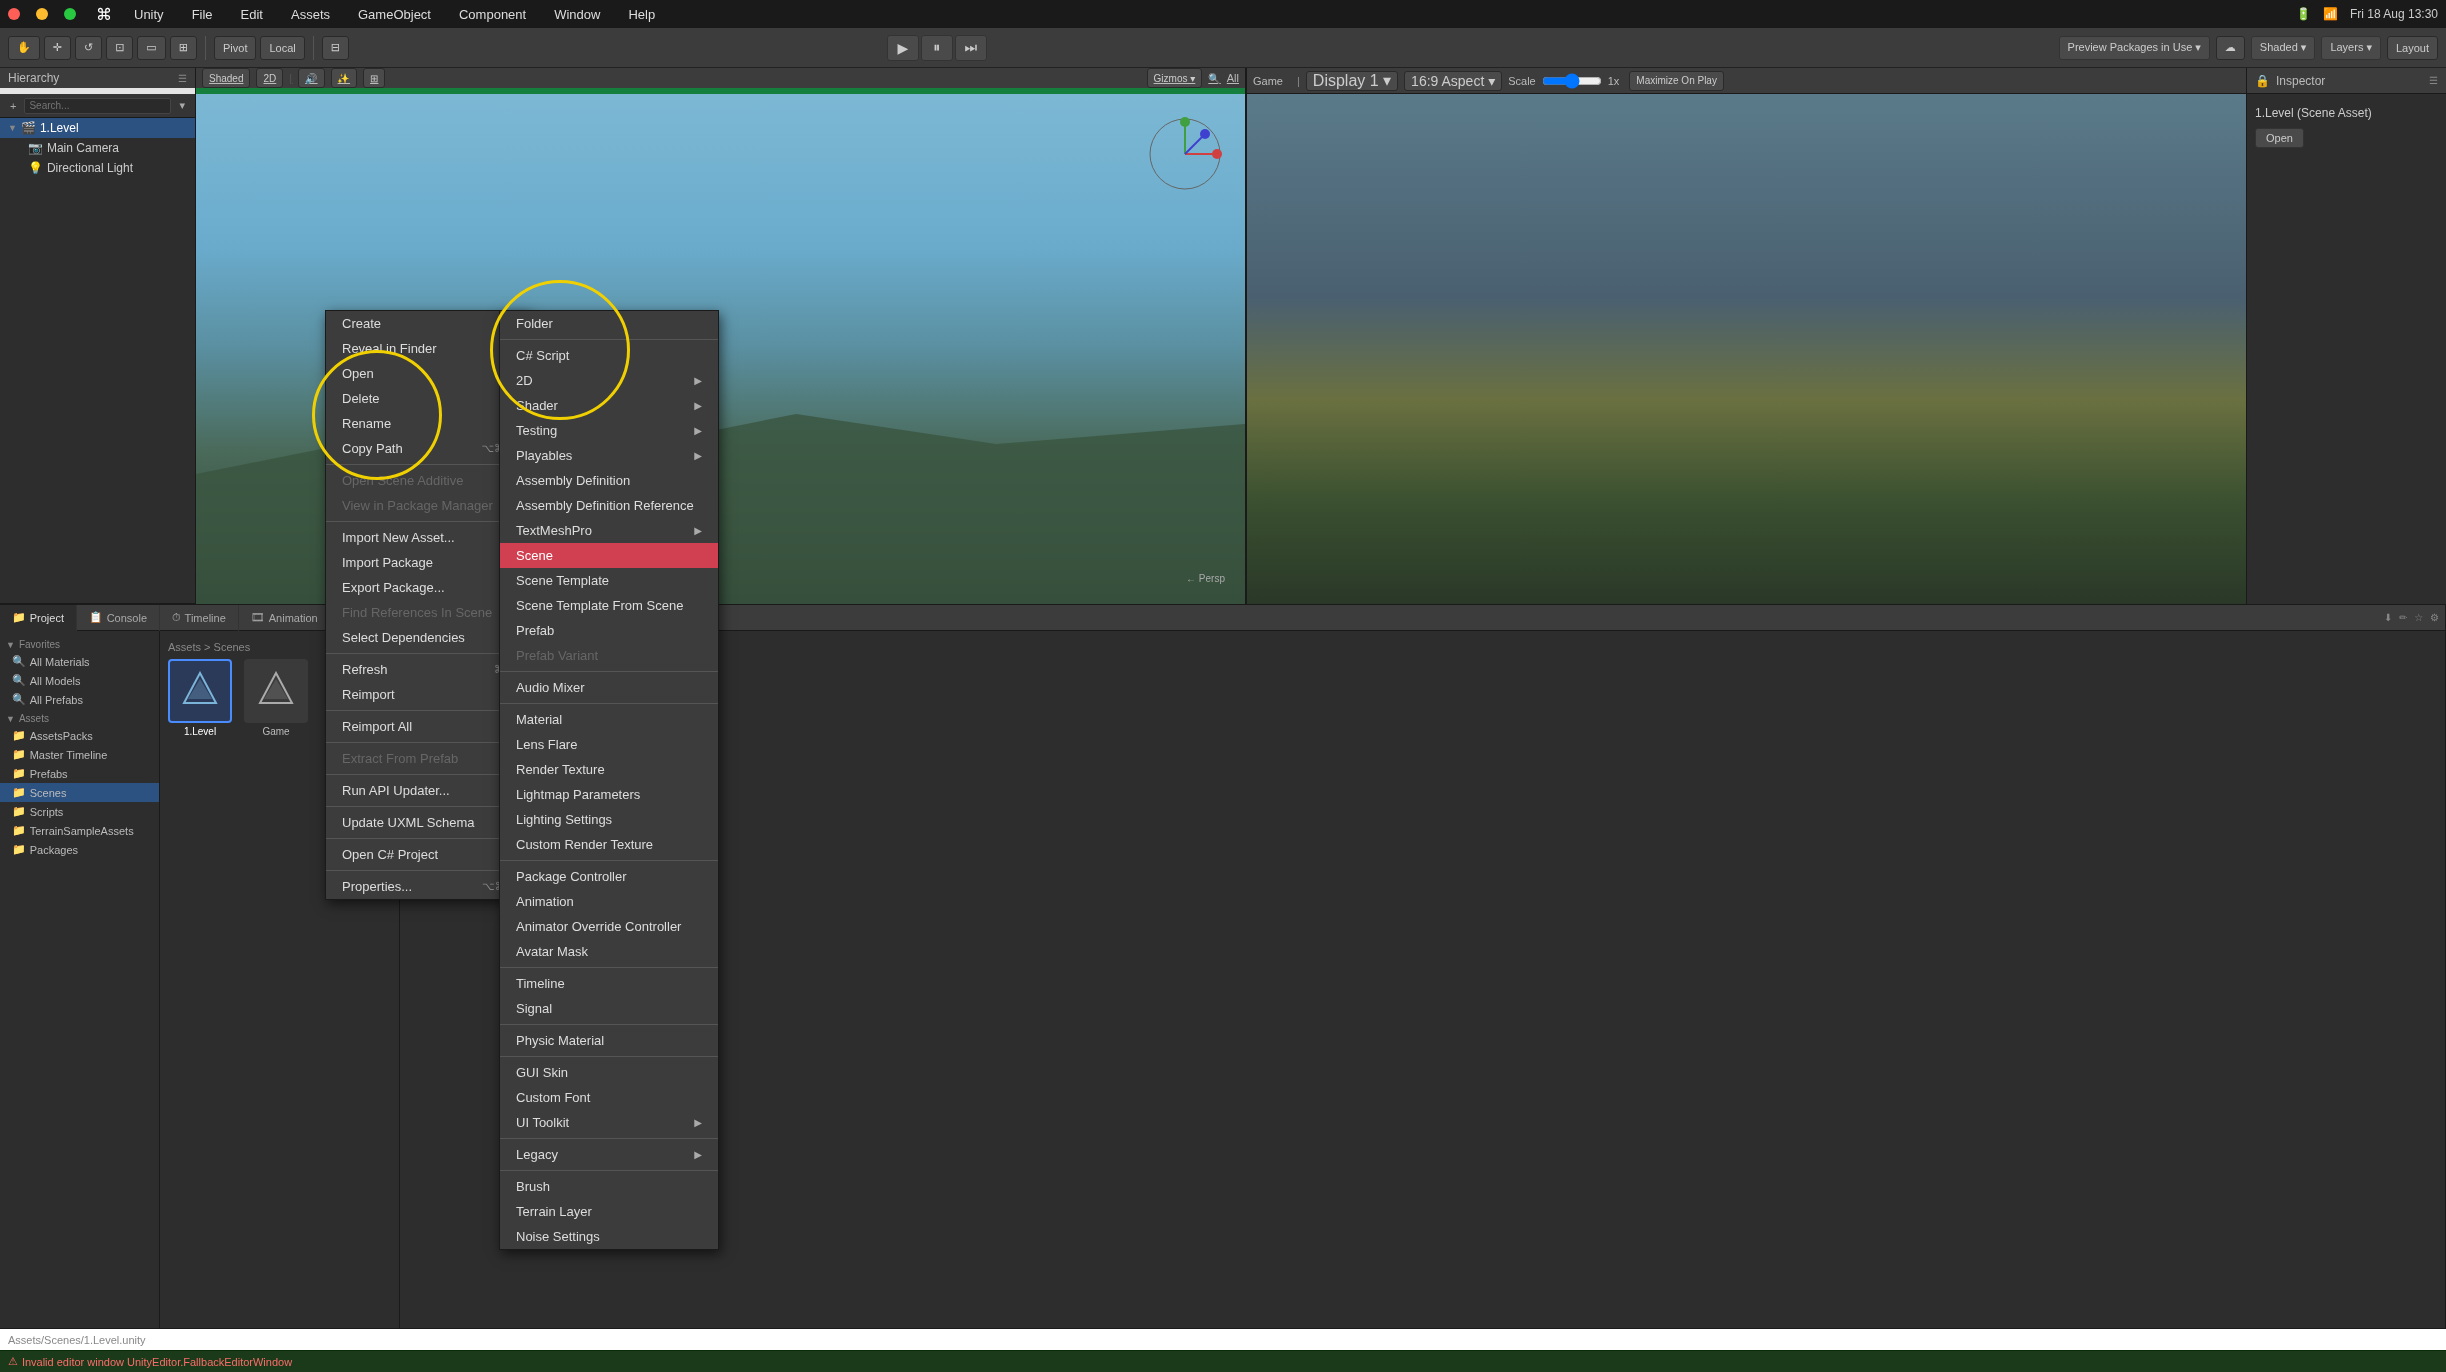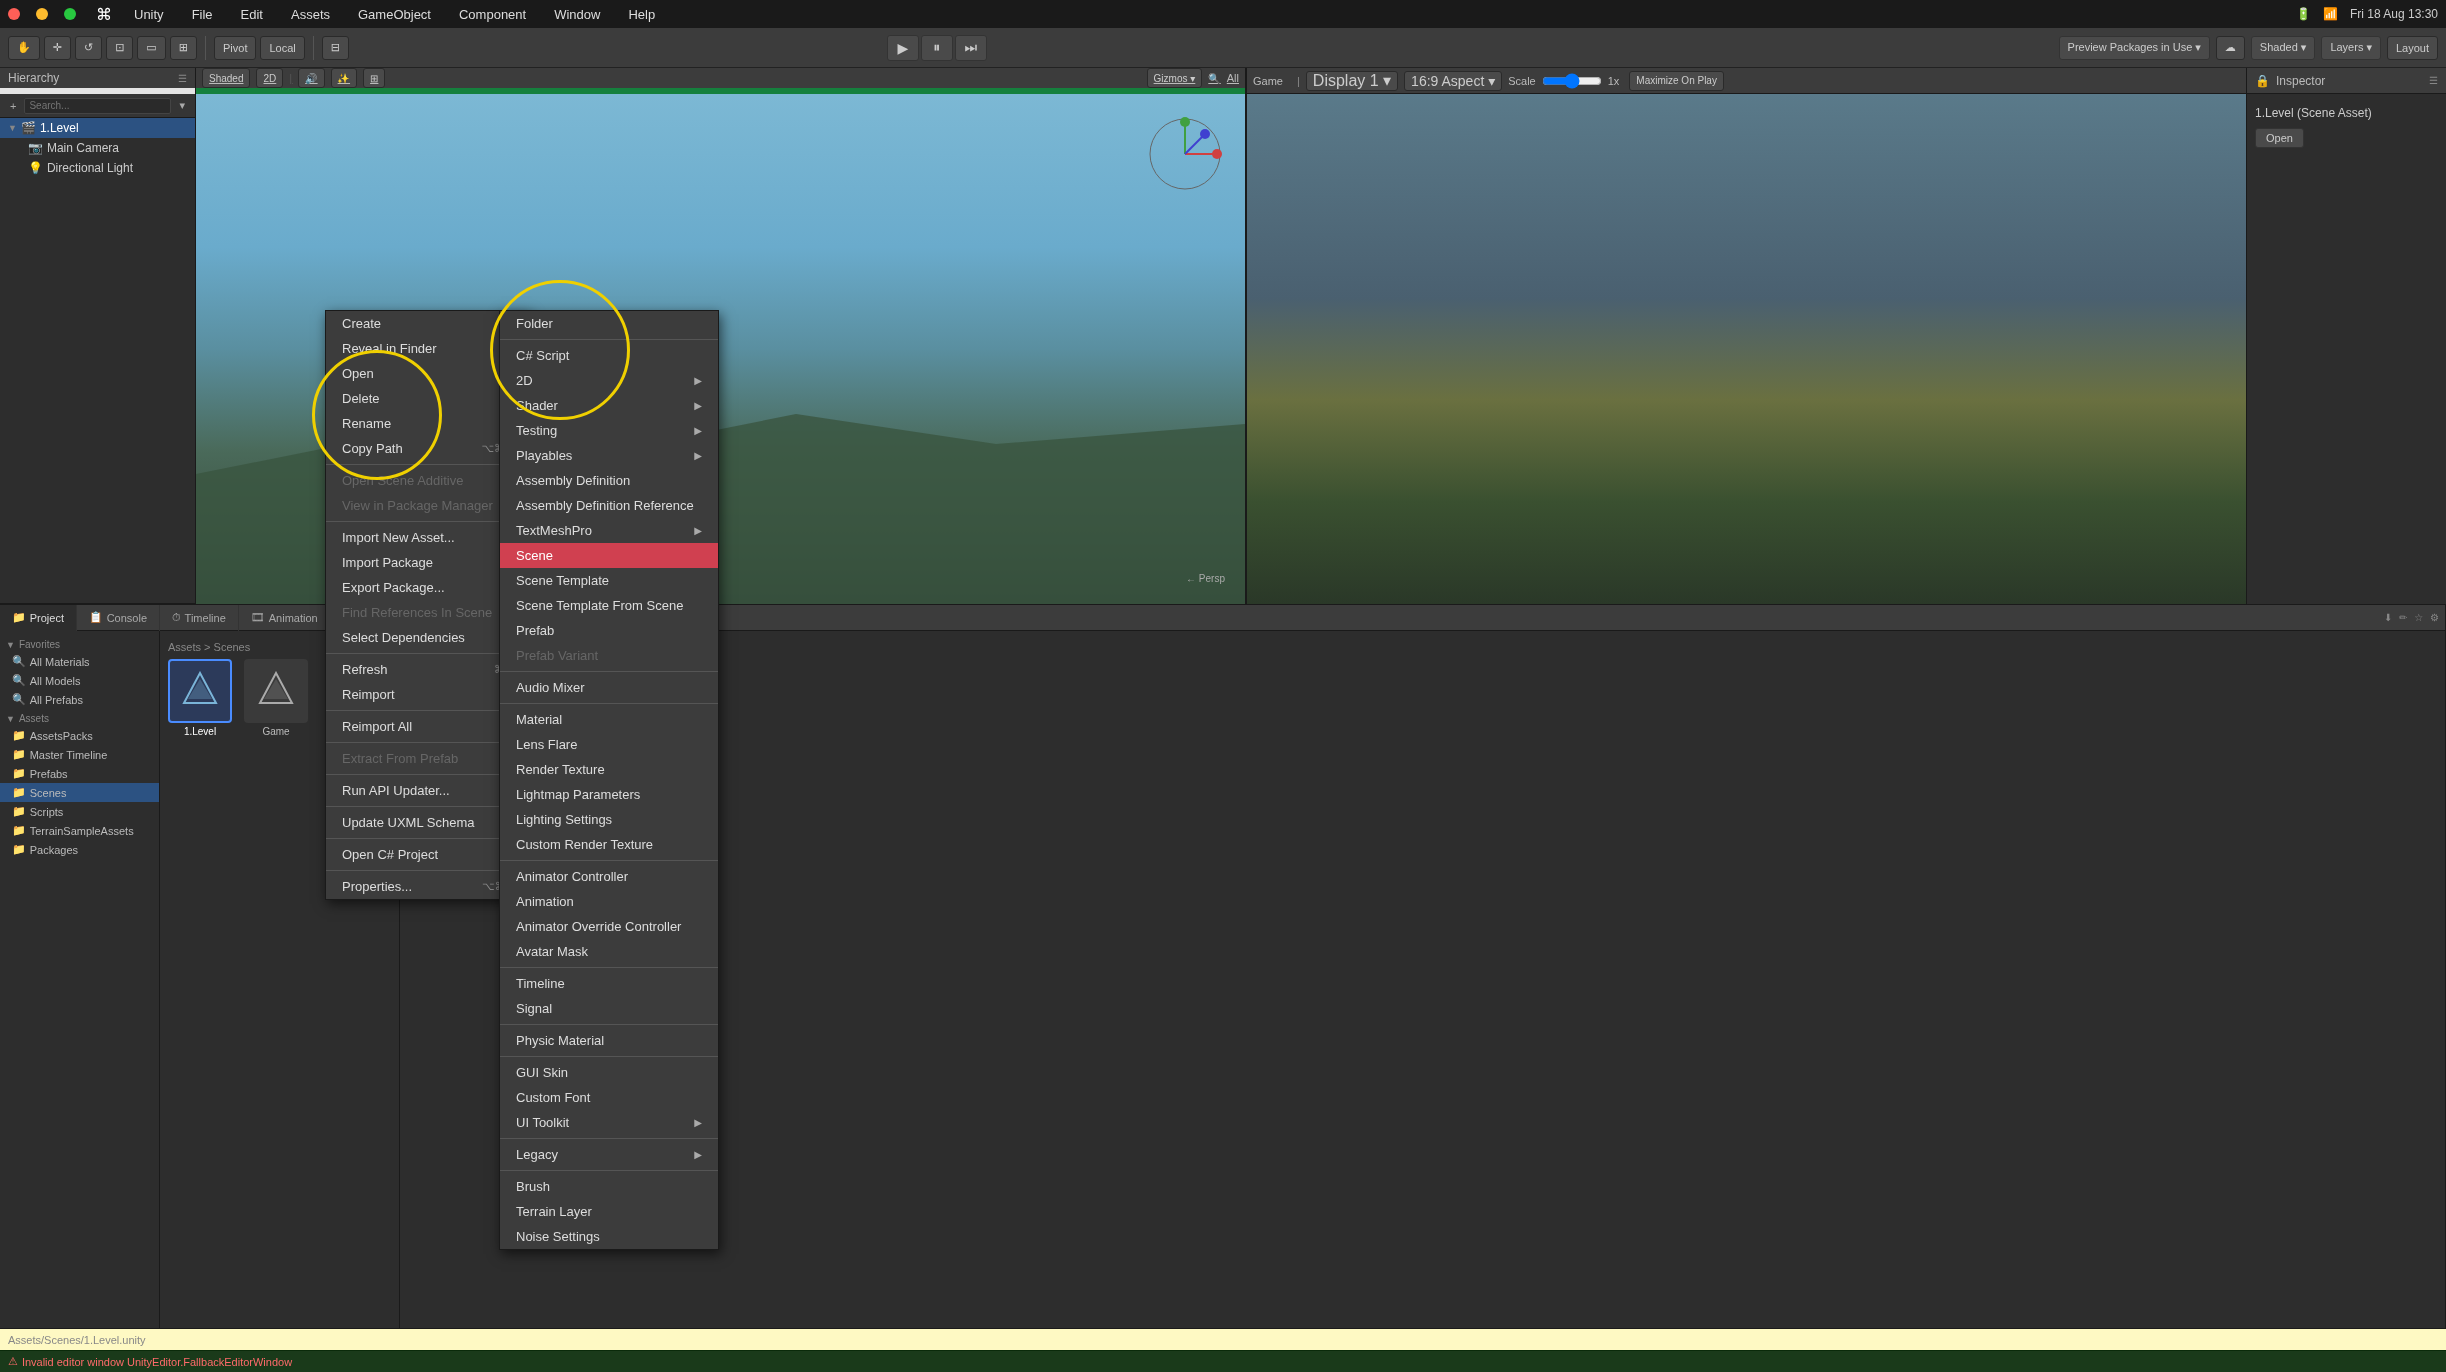--- a/index.html
+++ b/index.html
@@ -862,21 +862,21 @@
         <span style="cursor:pointer;margin-left:4px">✏</span>
         <span style="cursor:pointer;margin-left:4px">☆</span>
         <span style="cursor:pointer;margin-left:4px">⚙</span>
       </span>
     </div>
     <div class="console-content">
     </div>
   </div>
 </div>
 
-<div style="position:absolute;bottom:22px;left:0;right:0;height:22px;background:#fef9c3;border-top:1px solid #1a1a1a;display:flex;align-items:center;padding:0 8px;font-size:11px;color:#888">
+<div style="position:absolute;bottom:22px;left:0;right:0;height:22px;background:#ffffff;border-top:1px solid #1a1a1a;display:flex;align-items:center;padding:0 8px;font-size:11px;color:#888">
   <span>Assets/Scenes/1.Level.unity</span>
 </div>
 
 <div id="status-bar">
   <span>⚠</span>
   <span style="margin-left:4px">Invalid editor window UnityEditor.FallbackEditorWindow</span>
 </div>
 
 <div id="context-menu-left">
   <div class="ctx-item">
@@ -1025,21 +1025,21 @@
     <span>Lightmap Parameters</span>
   </div>
   <div class="ctx-item">
     <span>Lighting Settings</span>
   </div>
   <div class="ctx-item">
     <span>Custom Render Texture</span>
   </div>
   <div class="ctx-sep"></div>
   <div class="ctx-item">
-    <span>Animator Controller</span>
+    <span>Package Controller</span>
   </div>
   <div class="ctx-item">
     <span>Animation</span>
   </div>
   <div class="ctx-item">
     <span>Animator Override Controller</span>
   </div>
   <div class="ctx-item">
     <span>Avatar Mask</span>
   </div>

